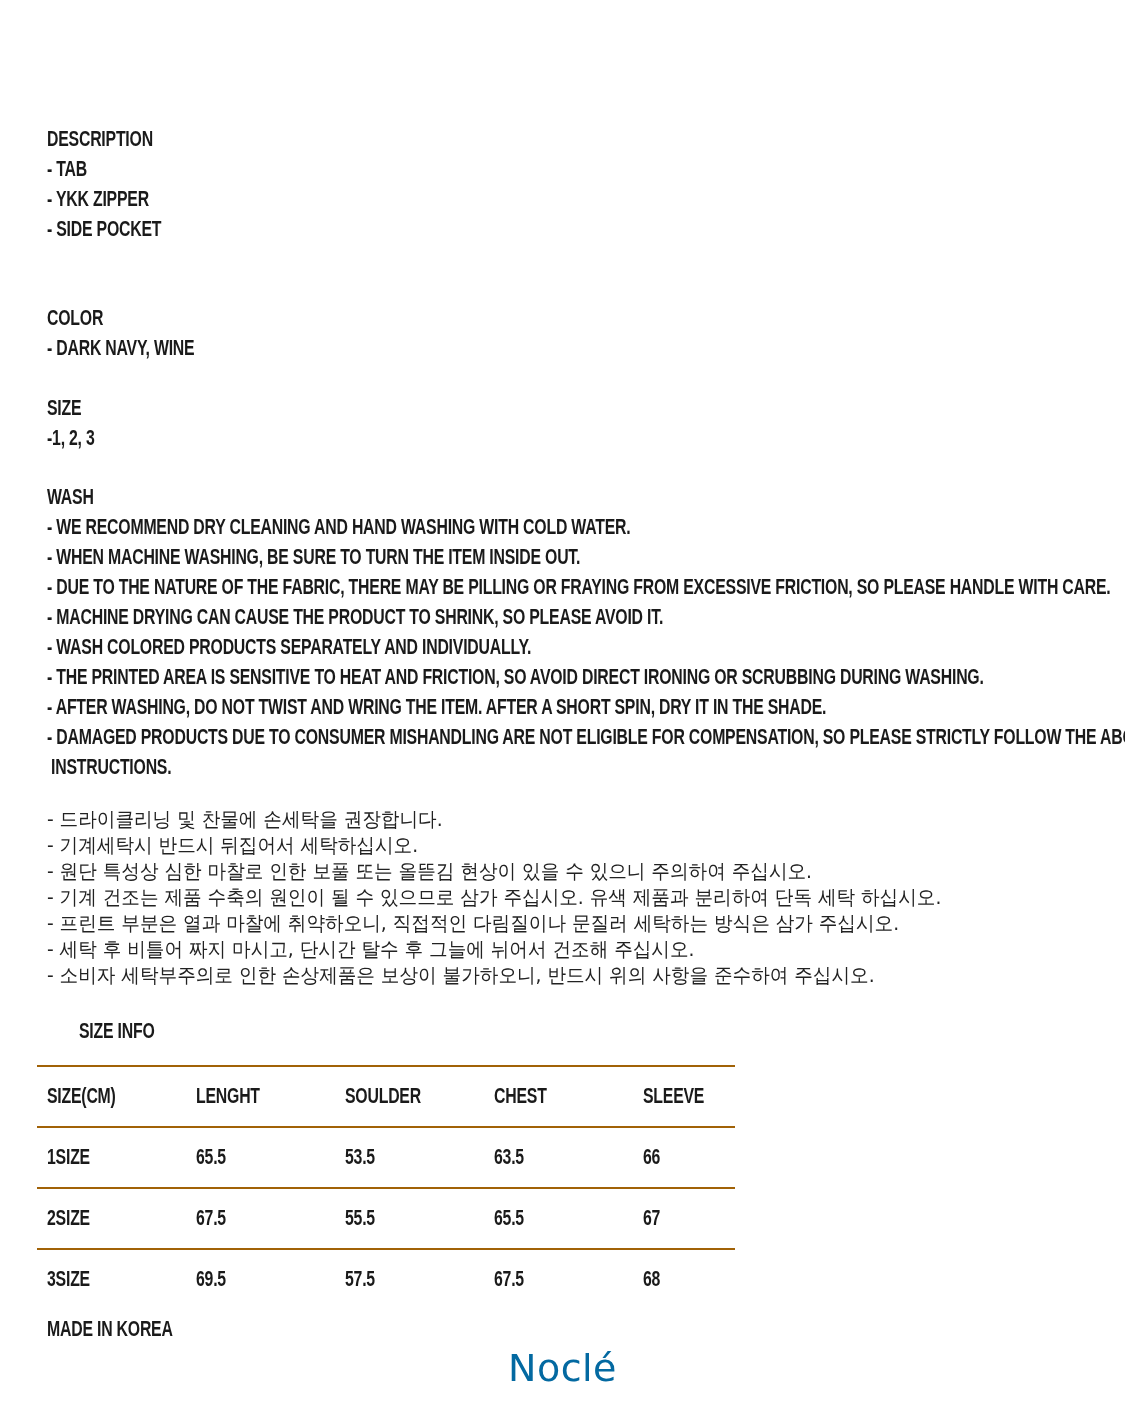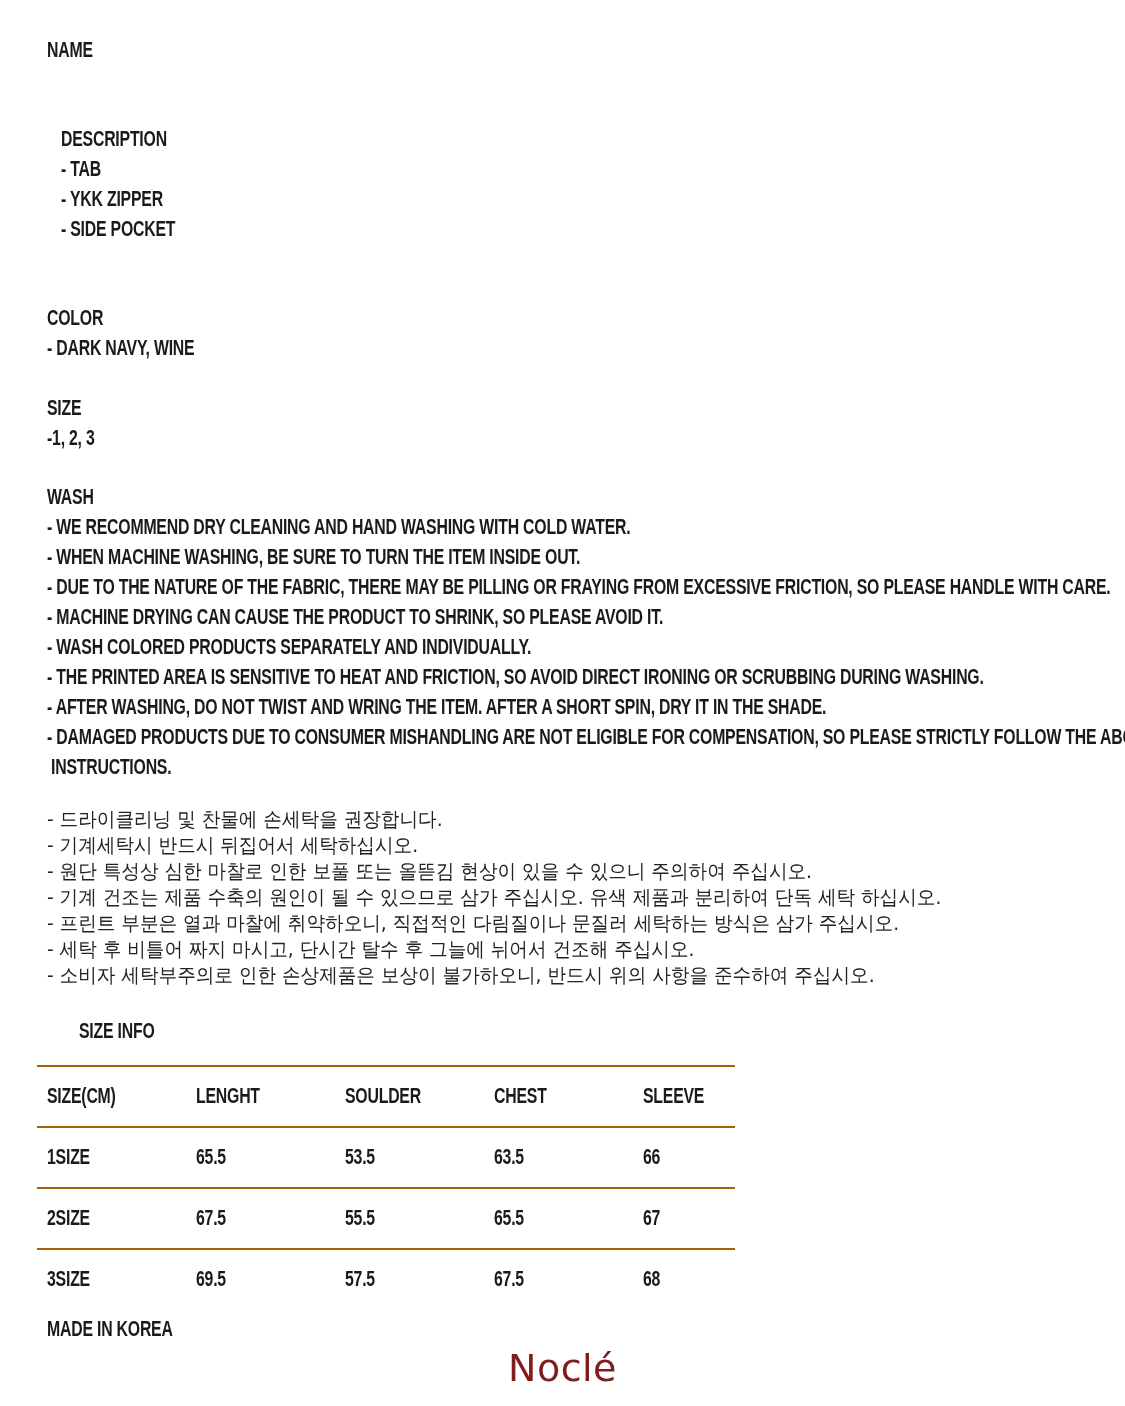--- a/index.html
+++ b/index.html
@@ -70,32 +70,31 @@
     .c3 { left: 457px; }
     .c4 { left: 606px; }
     .logo {
       position: absolute;
       top: 1346px;
       left: 0;
       width: 1125px;
       text-align: center;
       font-family: "DejaVu Sans", sans-serif;
       font-size: 38px;
-      color: #7f1d1d;
+      color: #0369a1;
       letter-spacing: 0.5px;
     }
   </style>
 </head>
 <body>
 
 <div class="block" style="top:35px;">
-  <div class="line"><span class="cond">NAME</span></div>
 </div>
 
-<div class="block" style="top:124px;margin-left:14px;">
+<div class="block" style="top:124px;">
   <div class="line"><span class="cond">DESCRIPTION</span></div>
   <div class="line"><span class="cond">- TAB</span></div>
   <div class="line"><span class="cond">- YKK ZIPPER</span></div>
   <div class="line"><span class="cond">- SIDE POCKET</span></div>
 </div>
 
 <div class="block" style="top:303px;">
   <div class="line"><span class="cond">COLOR</span></div>
   <div class="line"><span class="cond">- DARK NAVY, WINE</span></div>
 </div>

